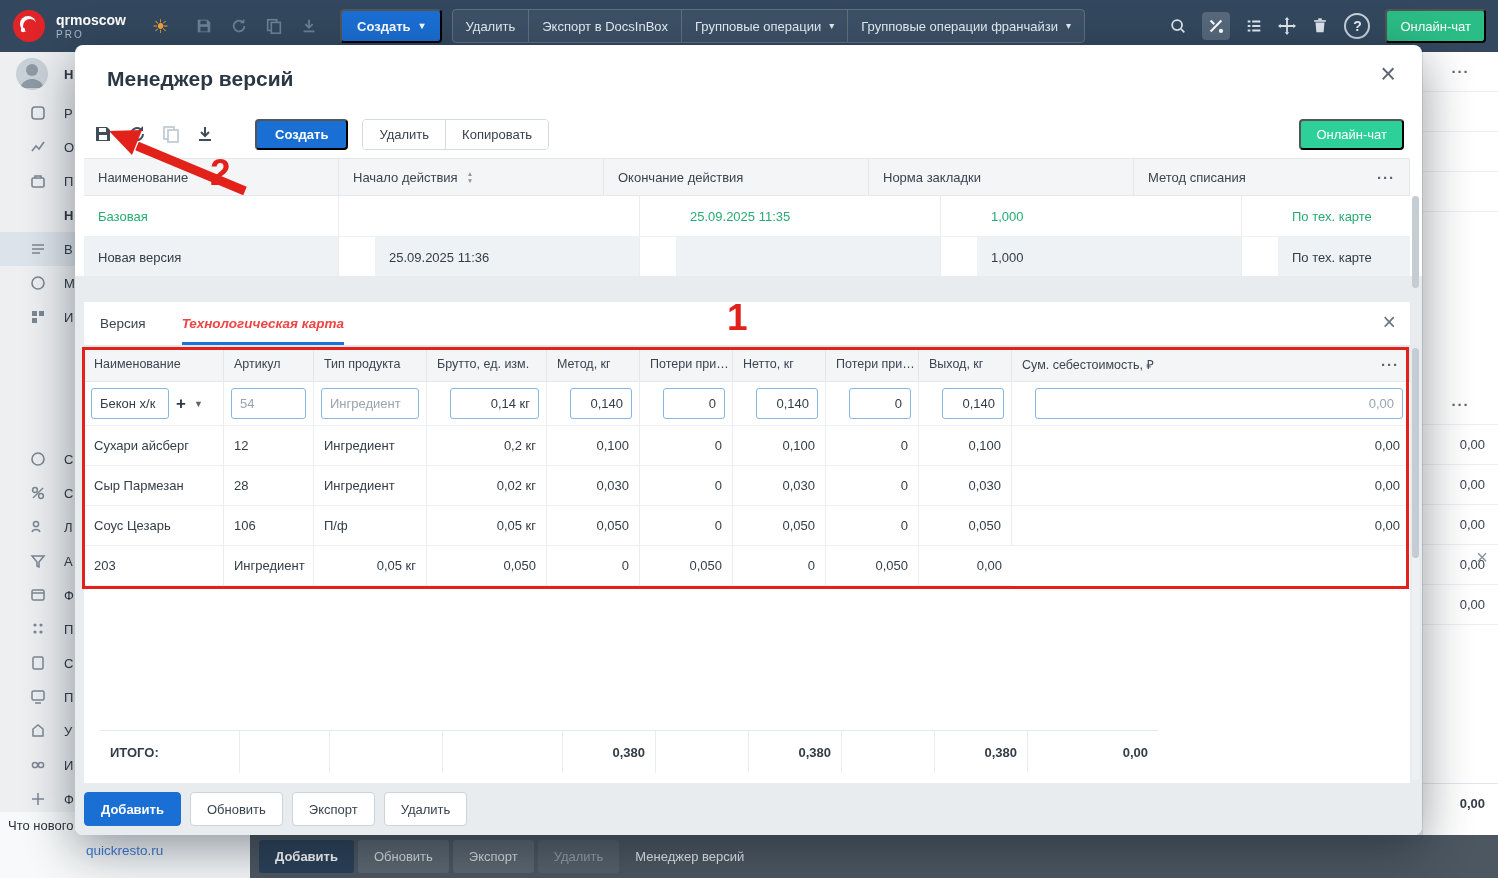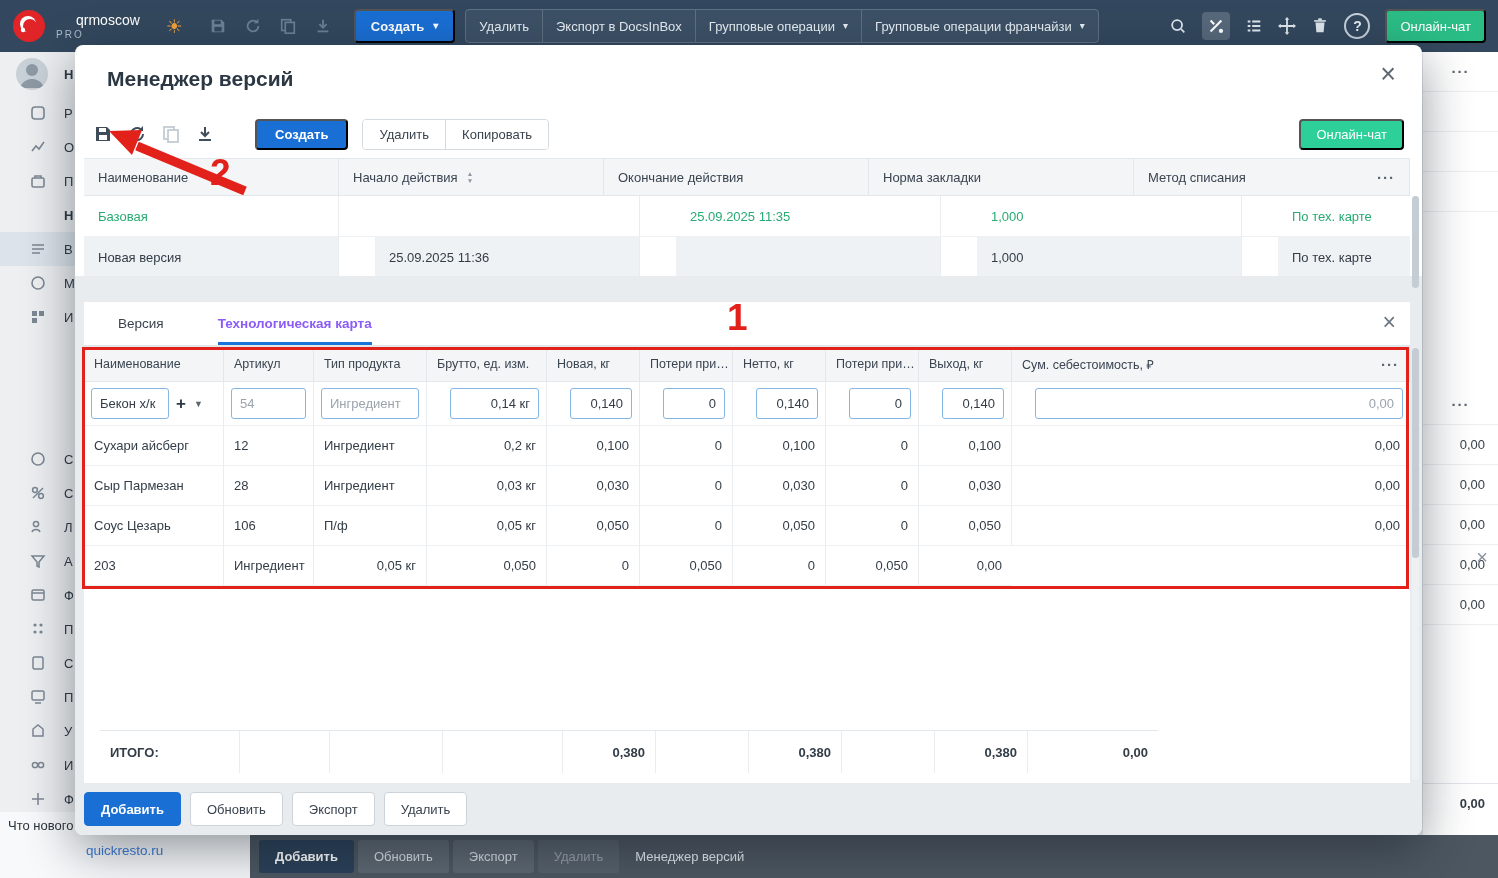--- a/index.html
+++ b/index.html
@@ -5,21 +5,21 @@
   * { box-sizing: border-box; margin: 0; padding: 0; }
   html,body { width:1498px; height:878px; }
   body { font-family:"Liberation Sans", sans-serif; font-size:13px; color:#333d47; }
   .stage { position:relative; width:1498px; height:878px; background:#edeff2; overflow:hidden; }
 
   
   .topbar { position:absolute; top:0; left:0; right:0; height:52px; background:#33485e;
             display:flex; align-items:center; padding:0 12px; z-index:5; }
   .brand { display:flex; align-items:center; gap:10px; margin-right:26px; }
   .logo { width:34px; height:34px; flex:0 0 auto; }
-  .brand-name { color:#fff; font-size:14px; font-weight:400; line-height:1.15;margin-left:20px; }
+  .brand-name { color:#fff; font-size:14px; font-weight:700; line-height:1.15; }
   .brand-sub { color:#aebcc9; font-size:10px; letter-spacing:2px; }
   .sun { color:#f2a33c; font-size:19px; margin-right:26px; }
   .tb-icons { display:flex; gap:17px; color:#6d8296; margin-right:22px; align-items:center; }
   .ic18 { width:18px; height:18px; display:block; }
   .btn-create-top { background:#1a6fd4; color:#fff; height:34px; padding:0 15px; border-radius:4px;
                     font-weight:700; font-size:13px; display:flex; align-items:center; gap:9px; white-space:nowrap; }
   .caret { font-size:10px; line-height:1; }
   .seg { display:flex; height:34px; border:1px solid rgba(255,255,255,.22); border-radius:4px;
          overflow:hidden; margin-left:10px; }
   .seg-btn { display:flex; align-items:center; gap:8px; padding:0 13px; color:#e7edf3; font-size:13px;
@@ -95,22 +95,22 @@
   .vt-row.alt .vc { background:#eff2f5; }
   .vt-row.green .vc { color:#27ab72; }
   .sorter { display:inline-flex; flex-direction:column; margin-left:9px; color:#8a96a1; font-size:6.5px; line-height:1.1; }
   .hmenu { margin-left:auto; }
 
   .m-gray { position:absolute; left:0; right:0; top:231px; bottom:0; background:#e8ecef; }
   .m-panel { position:absolute; left:9px; top:257px; width:1326px; height:481px; background:#fff; }
 
   .tabs { height:44px; border-bottom:1px solid #e2e7eb; display:flex; align-items:stretch; padding-left:16px;
           gap:36px; position:relative; }
-  .tab { display:flex; align-items:center; font-size:13.5px; color:#39434e; border-bottom:3px solid transparent; padding-top:3px;margin-left:18px; }
-  .tab-active { color:#8b5cf6; font-weight:700; border-bottom-color:#1a73d9; }
+  .tab { display:flex; align-items:center; font-size:13.5px; color:#39434e; border-bottom:3px solid transparent; padding-top:3px; }
+  .tab-active { color:#ef4444; font-weight:700; border-bottom-color:#1a73d9;font-style:italic; }
   .tab-close { position:absolute; right:14px; top:9px; font-size:23px; color:#6b7680; line-height:1; }
 
   
   .tt-grid { display:grid; grid-template-columns:140px 90px 113px 120px 93px 93px 93px 93px 93px 1fr; }
   .tc { display:flex; align-items:center; padding:0 10px; border-right:1px solid #e9edf0;
         border-bottom:1px solid #eef1f4; height:40px; white-space:nowrap; overflow:hidden; }
   .tc:last-child { border-right:none; }
   .tt-h .tc { height:36px; background:#f3f5f7; border-top:1px solid #e3e8ec; border-bottom:1px solid #e3e8ec;
               border-right:1px solid #e2e7eb; color:#3a4450; font-size:12.5px; text-overflow:ellipsis; }
   .num { justify-content:flex-end; }
@@ -509,21 +509,21 @@
         <div class="tc">
             <span>Артикул</span>
           </div>
         <div class="tc">
             <span>Тип продукта</span>
           </div>
         <div class="tc">
             <span>Брутто, ед. изм.</span>
           </div>
         <div class="tc">
-            <span>Новая, кг</span>
+            <span>Метод, кг</span>
           </div>
         <div class="tc">
             <span>Потери при…</span>
           </div>
         <div class="tc">
             <span>Нетто, кг</span>
           </div>
         <div class="tc">
             <span>Потери при…</span>
           </div>
@@ -582,21 +582,21 @@
         <div class="tc num">0</div>
         <div class="tc num">0,100</div>
         <div class="tc num">0</div>
         <div class="tc num">0,100</div>
         <div class="tc num">0,00</div>
       </div>
       <div class="tt-grid">
         <div class="tc">Сыр Пармезан</div>
         <div class="tc">28</div>
         <div class="tc">Ингредиент</div>
-        <div class="tc num">0,03 кг</div>
+        <div class="tc num">0,02 кг</div>
         <div class="tc num">0,030</div>
         <div class="tc num">0</div>
         <div class="tc num">0,030</div>
         <div class="tc num">0</div>
         <div class="tc num">0,030</div>
         <div class="tc num">0,00</div>
       </div>
       <div class="tt-grid">
         <div class="tc">Соус Цезарь</div>
         <div class="tc">106</div>

